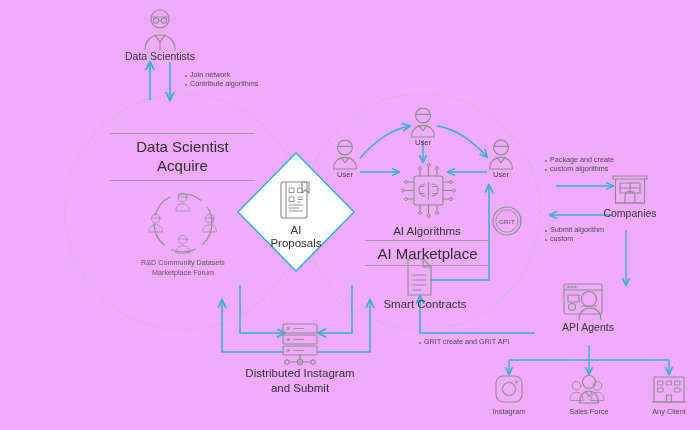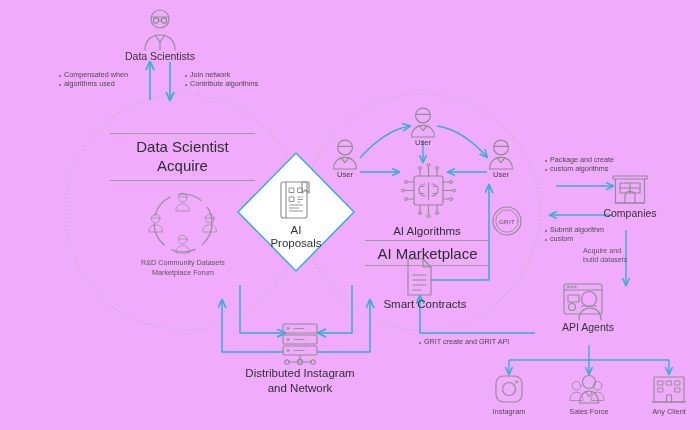--- a/index.html
+++ b/index.html
@@ -249,26 +249,20 @@
           <rect x="6" y="13" width="5" height="4"></rect>
             <rect x="23" y="13" width="5" height="4"></rect>
         </g>
         <path d="M14.5,27 v-7 h5 v7"></path>
       </g>
     </g>
   </svg>
 
   <div class="lbl c t-node" style="left:100px;top:50px;width:120px;">Data Scientists</div>
 
-  <div class="lbl t-bullet" style="left:52px;top:70px;width:110px;">
-    <ul class="b">
-      <li>Compensated when</li>
-      <li style="padding-left:5px;">algorithms used</li>
-    </ul>
-  </div>
 
   <div class="lbl t-bullet" style="left:178px;top:70px;width:120px;">
     <ul class="b">
       <li>Join network</li>
       <li>Contribute algorithms</li>
     </ul>
   </div>
 
   <div class="rule" style="left:110px;top:133px;width:145px;"></div>
   <div class="lbl c t-big" style="left:110px;top:138px;width:145px;">Data Scientist</div>
@@ -301,34 +295,30 @@
     </ul>
   </div>
 
   <div class="lbl t-bullet" style="left:538px;top:219px;width:120px;margin-top:6px;">
     <ul class="b">
       <li>Submit algorithm</li>
       <li>custom</li>
     </ul>
   </div>
 
-  <div class="lbl t-small" style="left:583px;top:246px;width:90px;">
-    <div>Acquire and</div>
-    <div>build datasets</div>
-  </div>
 
   <div class="lbl t-bullet" style="left:412px;top:337px;width:140px;">
     <ul class="b">
       <li>GRIT create and GRIT API</li>
     </ul>
   </div>
 
   <div class="lbl c t-node" style="left:590px;top:207px;width:80px;">Companies</div>
   <div class="lbl c t-node" style="left:548px;top:321px;width:80px;">API Agents</div>
 
   <div class="lbl c t-mid" style="left:225px;top:366px;width:150px;">Distributed Instagram</div>
-  <div class="lbl c t-mid" style="left:225px;top:381px;width:150px;">and Network</div>
+  <div class="lbl c t-mid" style="left:225px;top:381px;width:150px;">and Submit</div>
 
   <div class="lbl c t-client" style="left:474px;top:407px;width:70px;">Instagram</div>
   <div class="lbl c t-client" style="left:554px;top:407px;width:70px;">Sales Force</div>
   <div class="lbl c t-client" style="left:634px;top:407px;width:70px;">Any Client</div>
 
 </div>
 
 </body></html>

